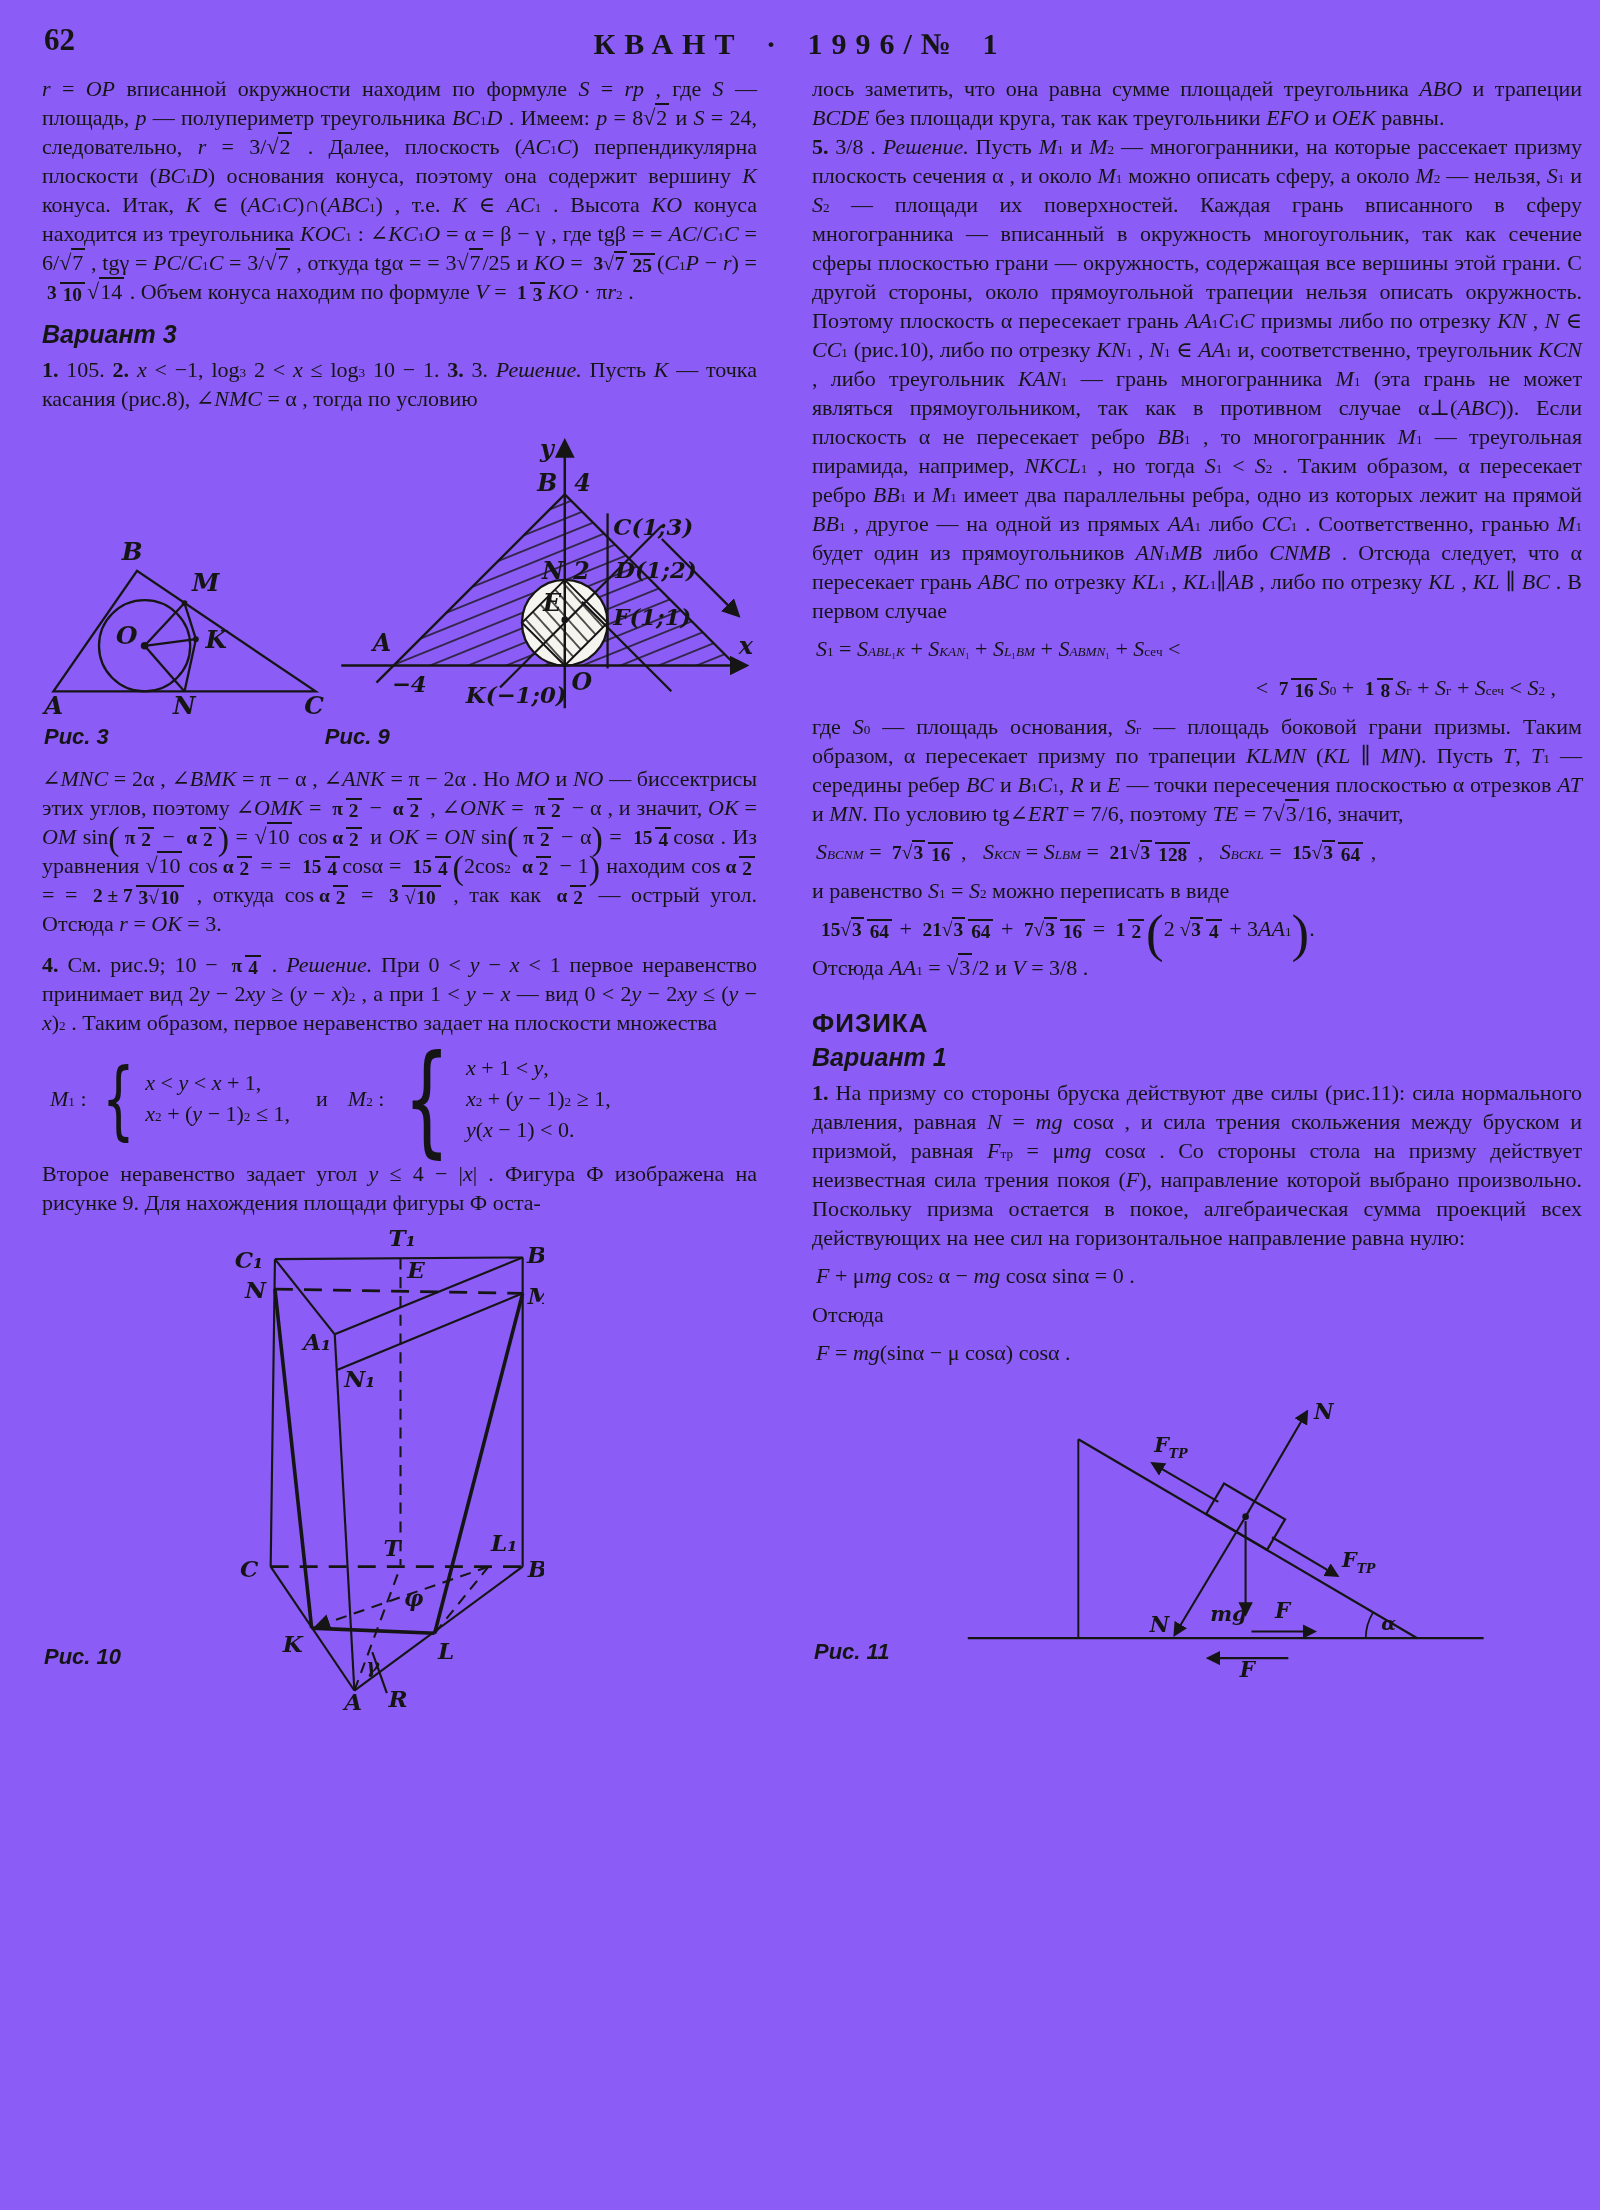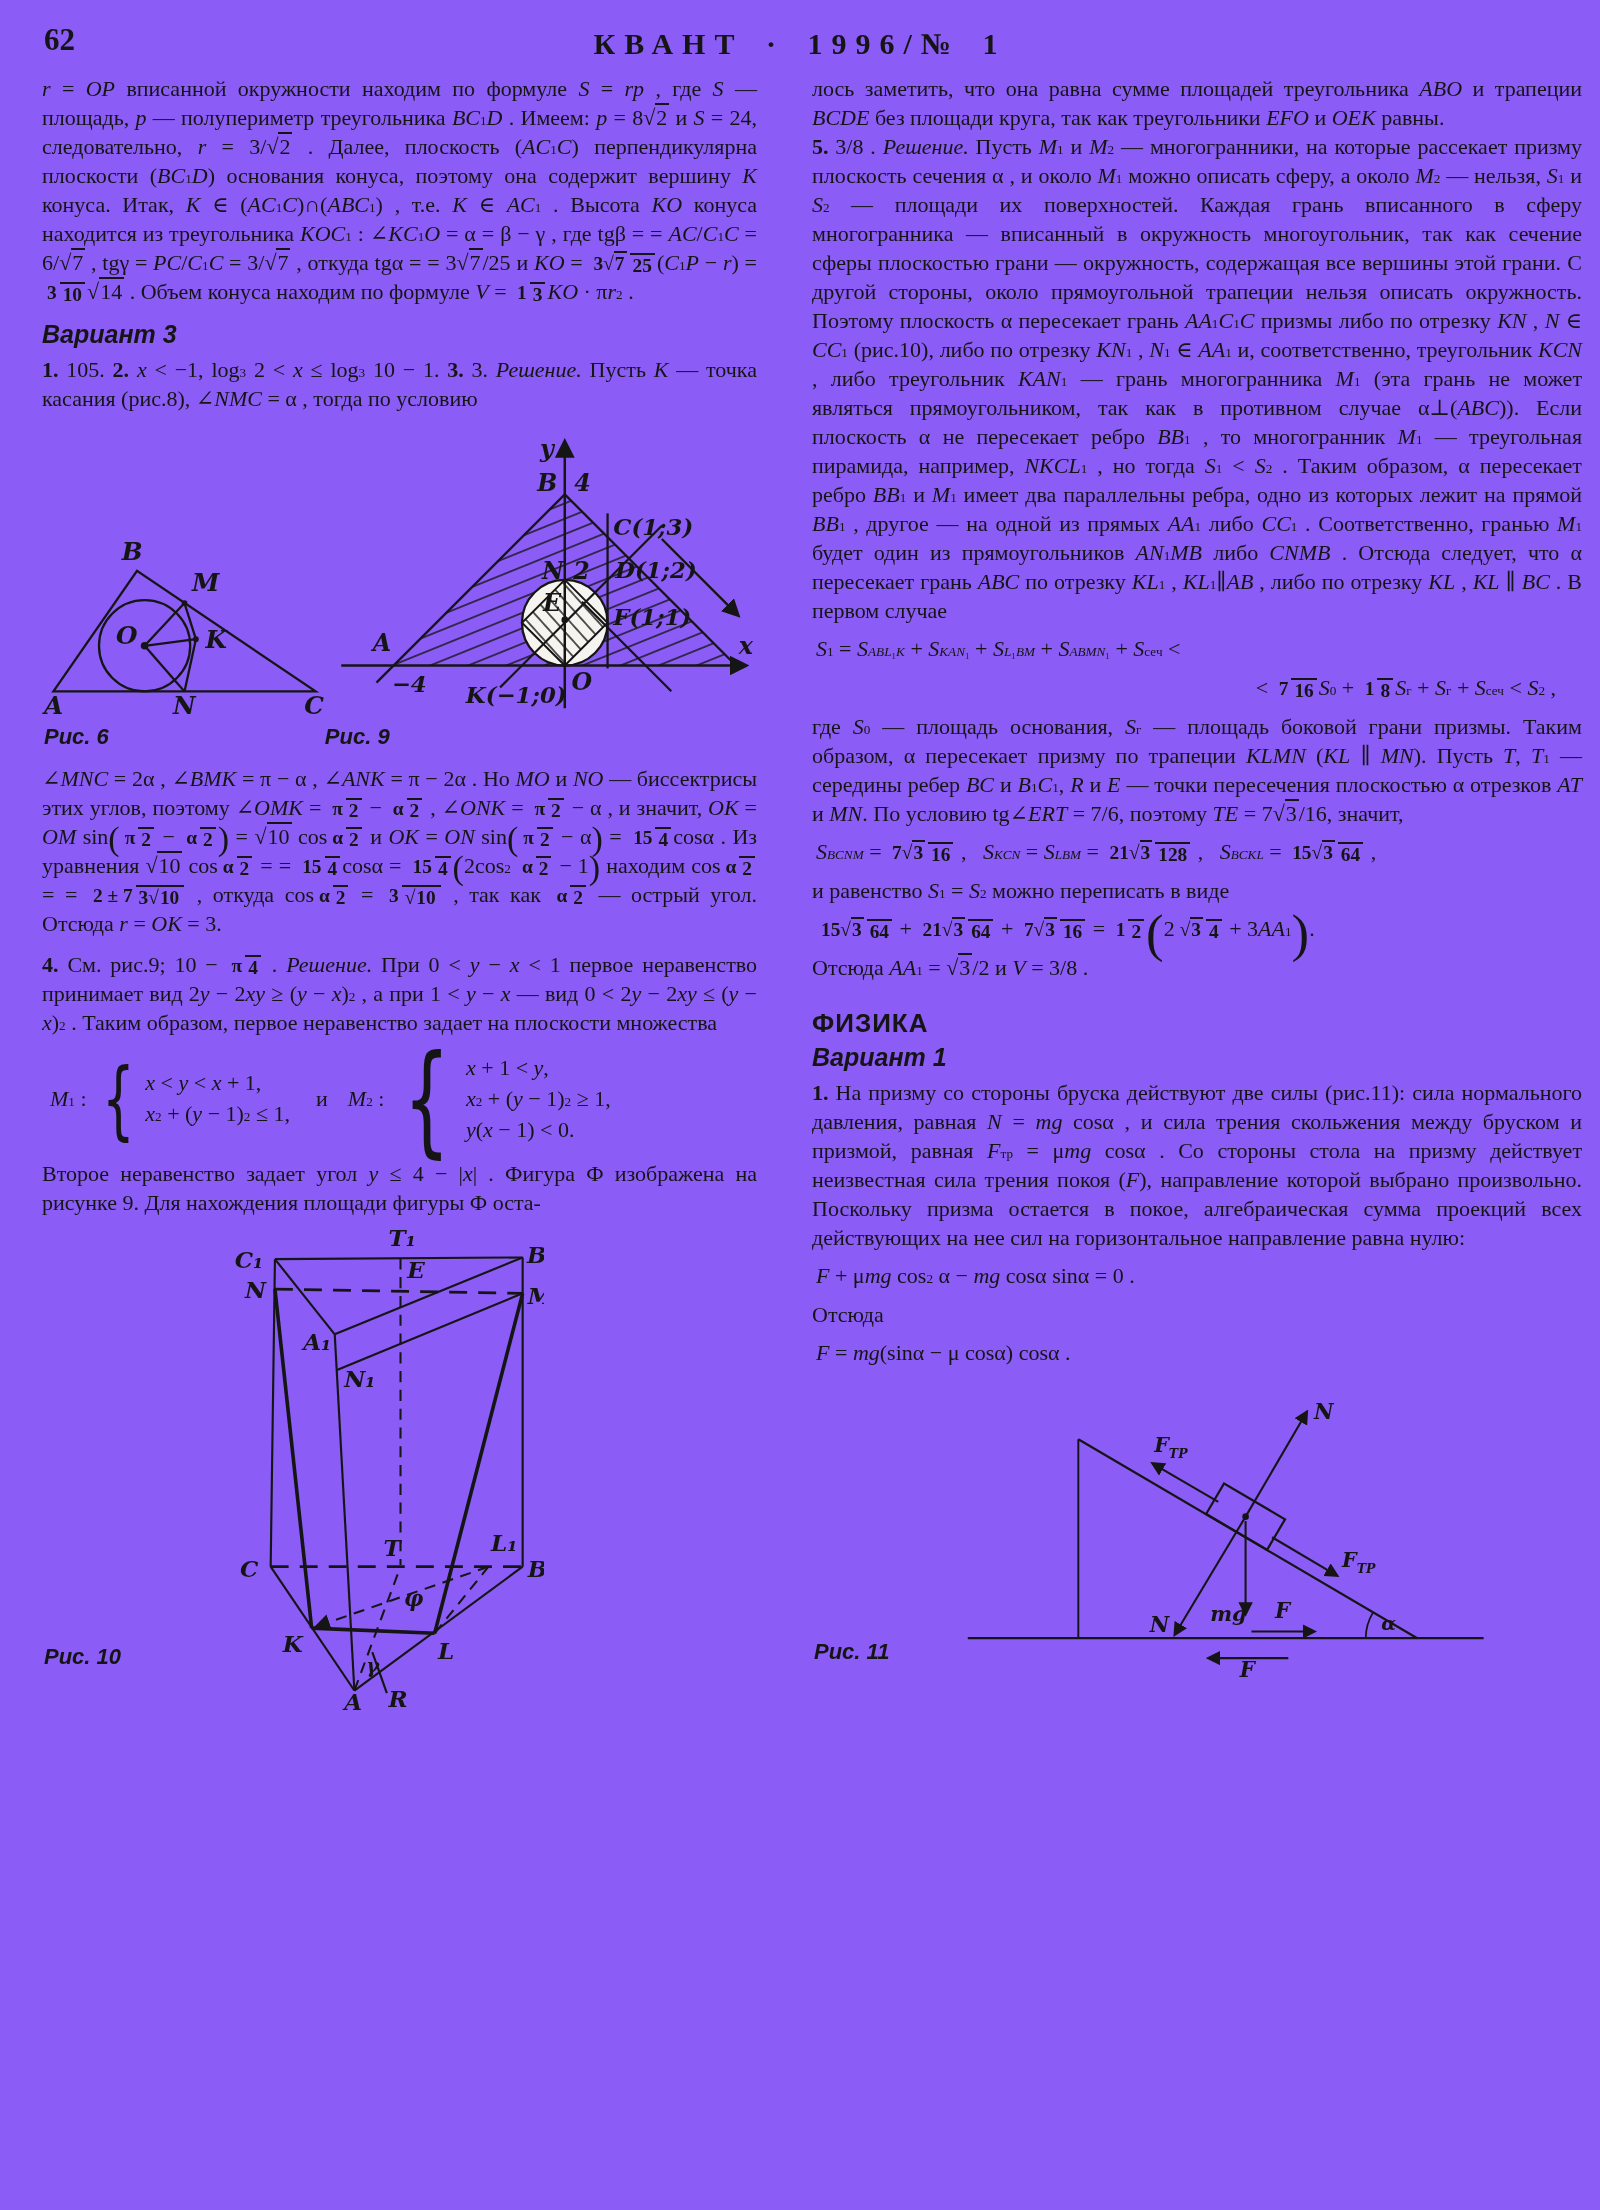--- a/index.html
+++ b/index.html
@@ -130,21 +130,21 @@
         <text x="227" y="198" font-size="25">E</text>
         <text x="303" y="163" font-size="24">D(1;2)</text>
         <text x="301" y="212" font-size="24">F(1;1)</text>
         <text x="48" y="240" font-size="25">A</text>
         <text x="68" y="283" font-size="24">−4</text>
         <text x="146" y="294" font-size="24">K(−1;0)</text>
         <text x="257" y="281" font-size="25">O</text>
       </svg>
     </div>
     <div class="caprow">
-      <span class="figcap">Рис. 6</span>
+      <span class="figcap">Рис. 3</span>
       <span class="figcap">Рис. 9</span>
     </div>
 
     <p class="b">∠<i>MNC</i> = 2α , ∠<i>BMK</i> = π − α , ∠<i>ANK</i> = π − 2α . Но <i>MO</i> и <i>NO</i> — биссектрисы этих углов, поэтому ∠<i>OMK</i> = <span class="frac">
           <span class="fn">π</span>
           <span class="fd">2</span>
         </span> − <span class="frac">
           <span class="fn">α</span>
           <span class="fd">2</span>
         </span> , ∠<i>ONK</i> = <span class="frac">

